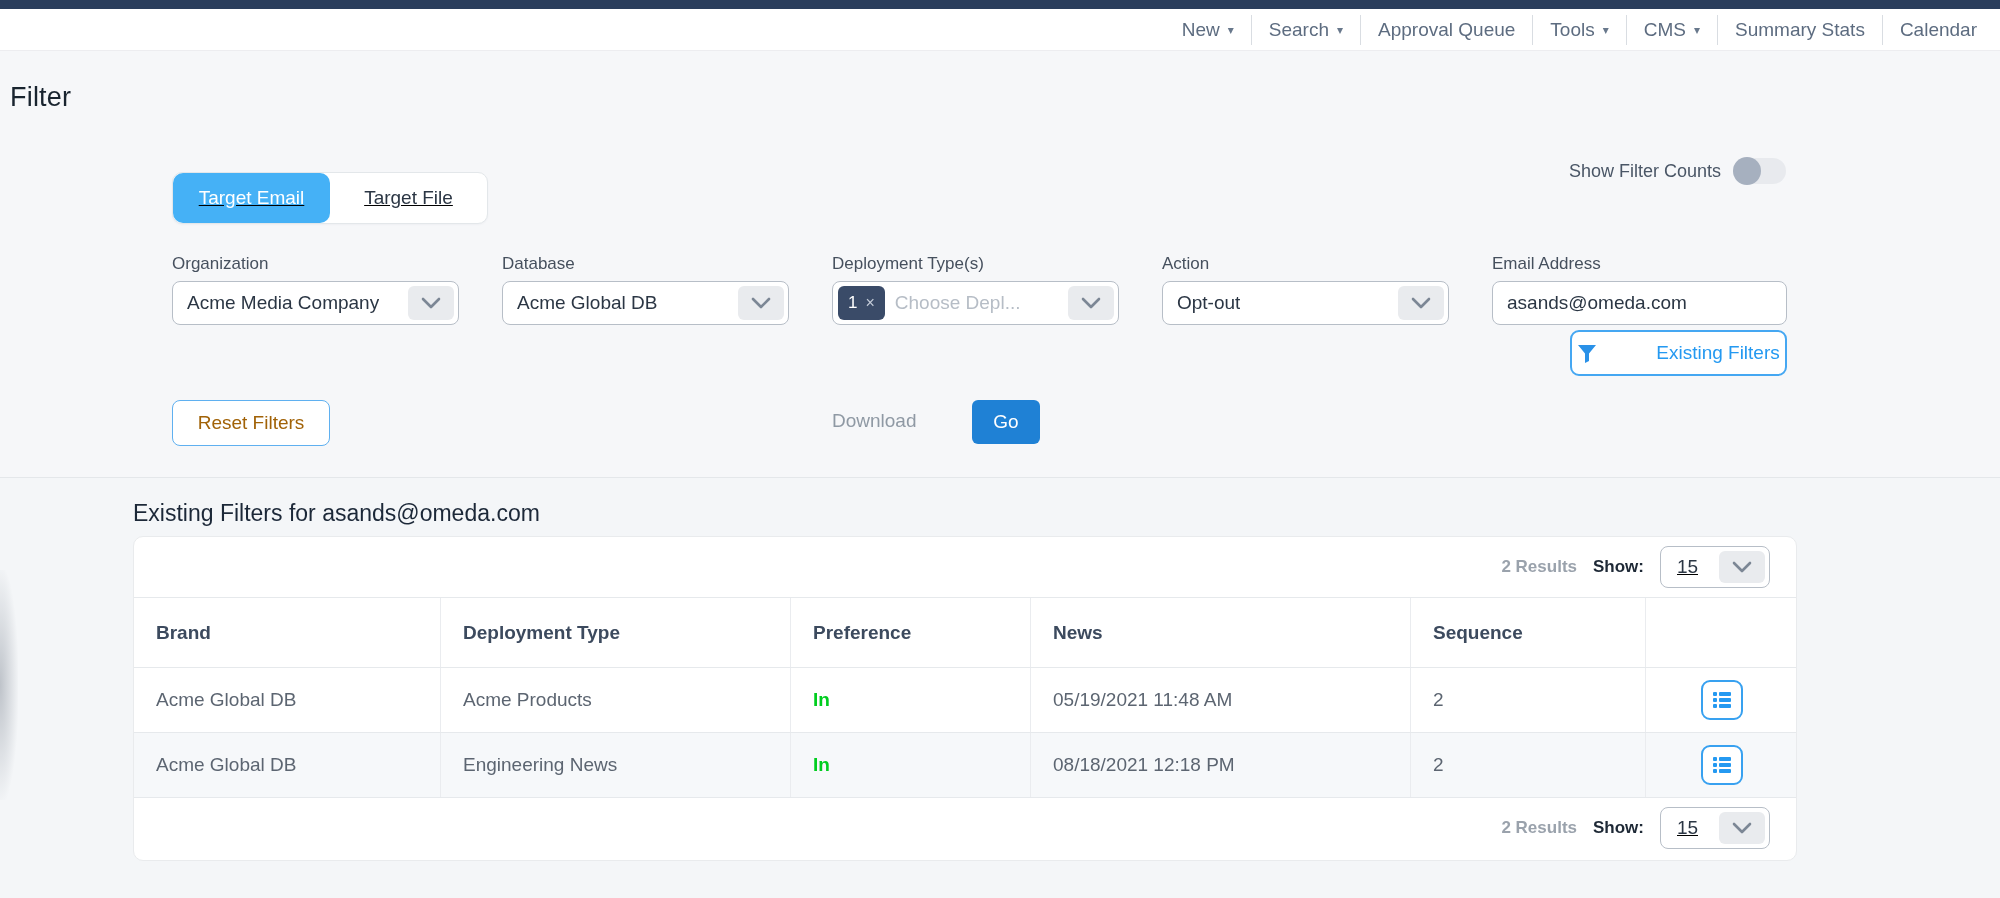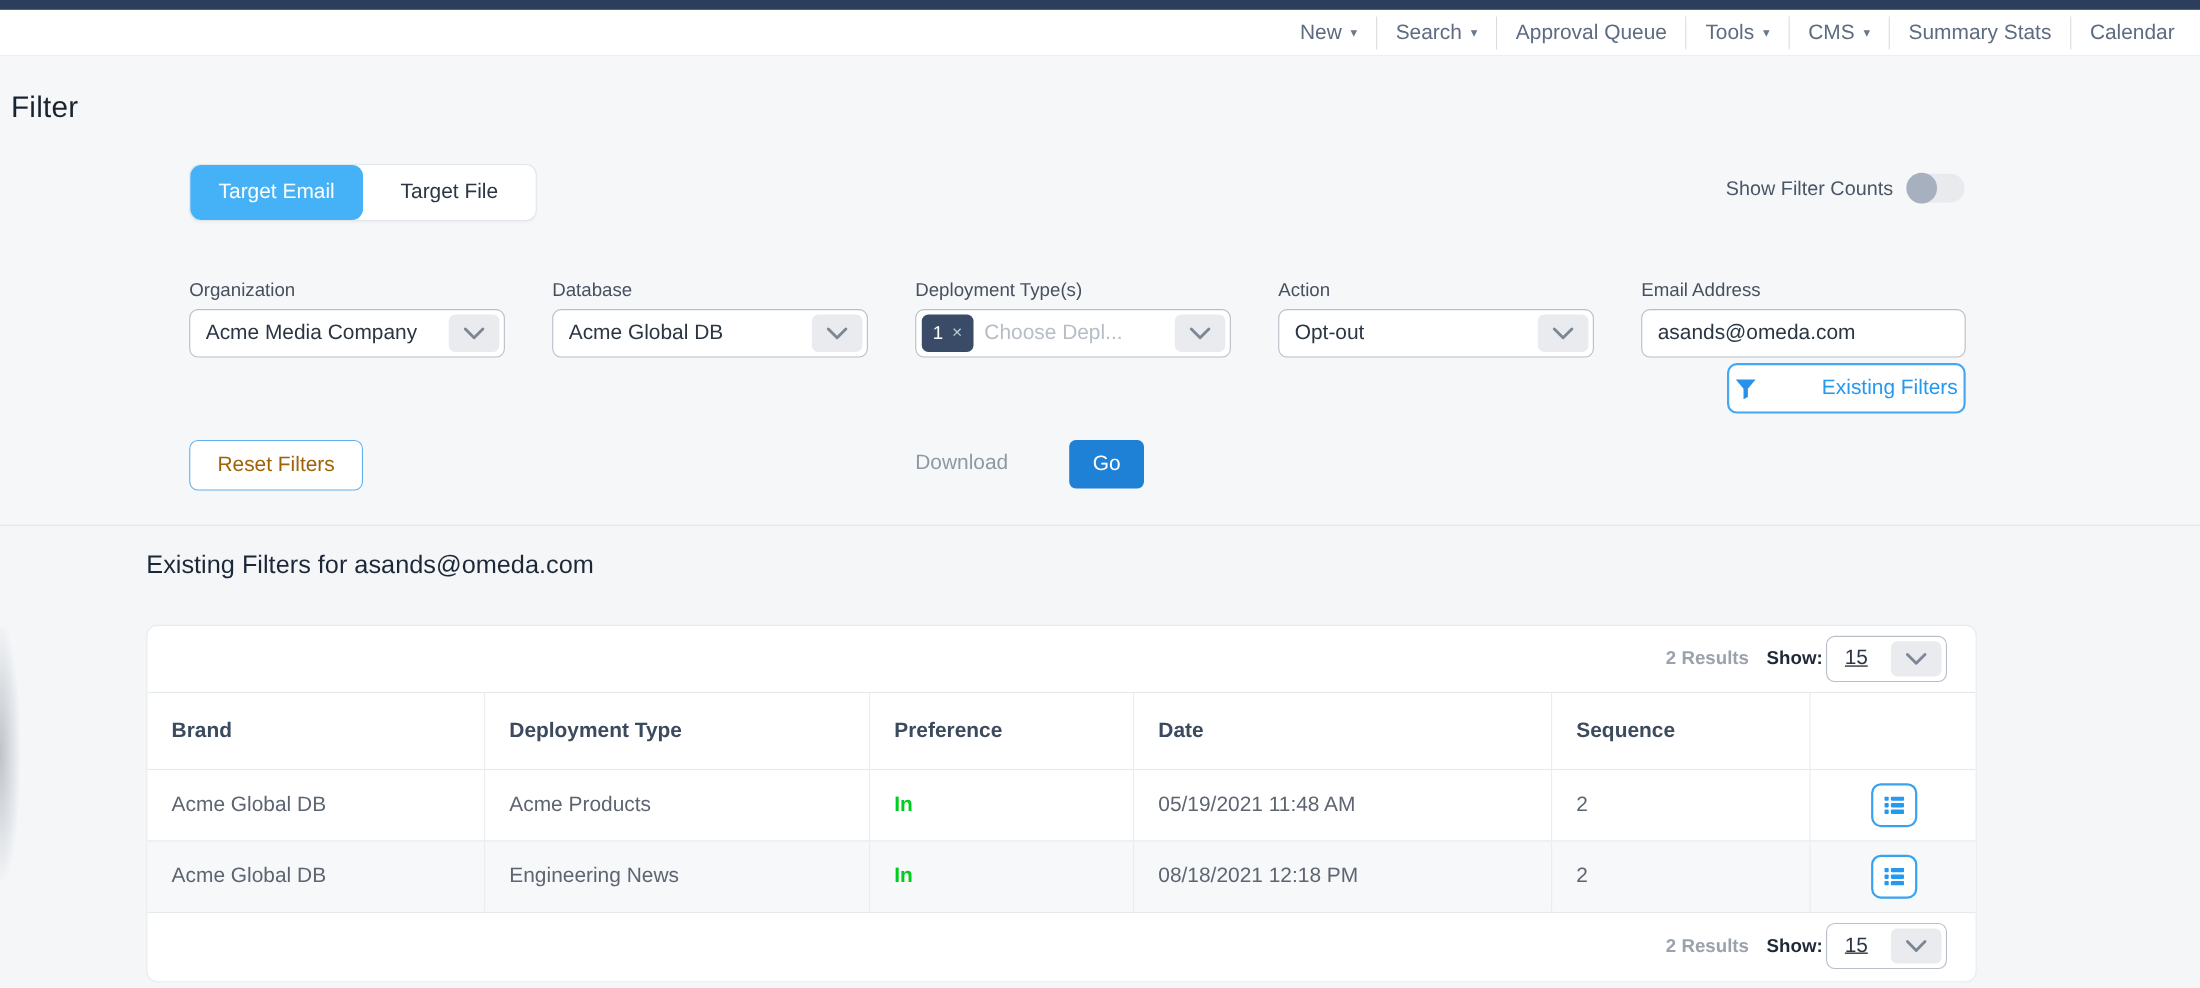--- a/index.html
+++ b/index.html
@@ -11,21 +11,21 @@
   .topstrip { position:absolute; left:0; top:0; width:2000px; height:9px; background:#2b3e5c; }
   .navbar { position:absolute; left:0; top:9px; width:2000px; height:42px; background:#ffffff; border-bottom:1px solid #ededf0; }
   .nav-items { position:absolute; right:6px; top:0; height:42px; display:flex; align-items:center; }
   .nav-item { display:flex; align-items:center; padding:0 17px; height:30px; font-size:19px; color:#5d6c80; cursor:pointer; border-left:1px solid #d9dde2; white-space:nowrap; }
   .nav-item:first-child { border-left:none; }
   .nav-caret { font-size:12px; color:#68788c; margin-left:8px; }
 
   .page-title { position:absolute; left:10px; top:82px; font-size:27px; font-weight:500; color:#19242f; letter-spacing:0.2px; }
 
   
-  .tab-toggle { position:absolute; left:172px; top:149px; width:316px; height:52px; background:#ffffff; border:1px solid #e3e7ea; border-radius:10px; display:flex; box-shadow:0 1px 2px rgba(40,60,90,0.04); }
+  .tab-toggle { position:absolute; left:172px; top:172px; width:316px; height:52px; background:#ffffff; border:1px solid #e3e7ea; border-radius:10px; display:flex; box-shadow:0 1px 2px rgba(40,60,90,0.04);text-decoration:underline; }
   .tab { width:158px; height:100%; display:flex; align-items:center; justify-content:center; font-size:19px; cursor:pointer; }
   .tab-active { background:#45b1f6; color:#ffffff; border-radius:10px; }
   .tab-inactive { color:#2b3644; }
 
   
   .sfc { position:absolute; right:214px; top:158px; display:flex; align-items:center; }
   .sfc-label { font-size:18px; color:#4a5666; margin-right:13px; }
   .switch { position:relative; width:52px; height:26px; background:#e8eaee; border-radius:13px; cursor:pointer; }
   .switch-knob { position:absolute; left:-1px; top:-1px; width:28px; height:28px; border-radius:50%; background:#a6b0bf; }
 
@@ -48,24 +48,24 @@
   .download-link { position:absolute; left:832px; top:410px; font-size:19px; color:#8f99a4; cursor:pointer; }
   .btn-go { position:absolute; left:972px; top:400px; width:68px; height:44px; background:#1f81d5; border-radius:6px; display:flex; align-items:center; justify-content:center; font-size:19px; color:#ffffff; cursor:pointer; }
 
   .section-divider { position:absolute; left:0; top:477px; width:2000px; height:1px; background:#e4e7ea; }
   .lower { position:absolute; left:0; top:478px; width:2000px; height:420px; background:#f4f6f8; }
   .edge-shadow { position:absolute; left:0; top:570px; width:18px; height:230px; background:radial-gradient(ellipse at left center, rgba(90,100,115,0.35), rgba(90,100,115,0) 75%); }
 
   .results-heading { position:absolute; left:133px; top:500px; font-size:23px; font-weight:500; color:#1c2838; }
 
   
-  .card { position:absolute; left:133px; top:568px; width:1664px; height:325px; background:#ffffff; border:1px solid #e9ebed; border-radius:10px; overflow:hidden; }
+  .card { position:absolute; left:133px; top:536px; width:1664px; height:325px; background:#ffffff; border:1px solid #e9ebed; border-radius:10px; overflow:hidden; }
   .card-bar { position:relative; height:60px; display:flex; align-items:center; justify-content:flex-end; padding-right:26px; }
   .results-count { font-size:17px; font-weight:bold; color:#9aa2ac; margin-right:16px; }
-  .show-label { font-size:17px; font-weight:bold; color:#1e2936; margin-right:3px;text-align:right; }
+  .show-label { font-size:17px; font-weight:bold; color:#1e2936; margin-right:16px;text-align:right; }
   .page-size { position:relative; width:110px; height:42px; background:#ffffff; border:1px solid #b7bec7; border-radius:8px; display:flex; align-items:center; padding:0 52px 0 16px; cursor:pointer;text-decoration:underline; }
   .page-size .control-value { font-size:19px; }
 
   .tbl { position:relative; }
   .trow { display:grid; grid-template-columns:307px 350px 240px 380px 235px 152px; border-top:1px solid #e6e9ec; }
   .trow > div { padding:0 0 0 22px; display:flex; align-items:center; border-right:1px solid #eaecef; height:100%; }
   .trow > div:last-child { border-right:none; justify-content:center; padding:0; }
   .thead { height:70px; }
   .thead > div { font-size:19px; font-weight:bold; color:#3c4a5e; }
   .tr-data { height:65px; }
@@ -215,21 +215,21 @@
             </svg>
         </span>
       </div>
     </div>
 
     <div class="tbl">
       <div class="trow thead">
         <div>Brand</div>
         <div>Deployment Type</div>
         <div>Preference</div>
-        <div>Date</div>
+        <div>News</div>
         <div>Sequence</div>
         <div></div>
       </div>
 
       <div class="trow tr-data">
         <div>Acme Global DB</div>
         <div>Acme Products</div>
         <div class="pref-in">In</div>
         <div>05/19/2021 11:48 AM</div>
         <div>2</div>

